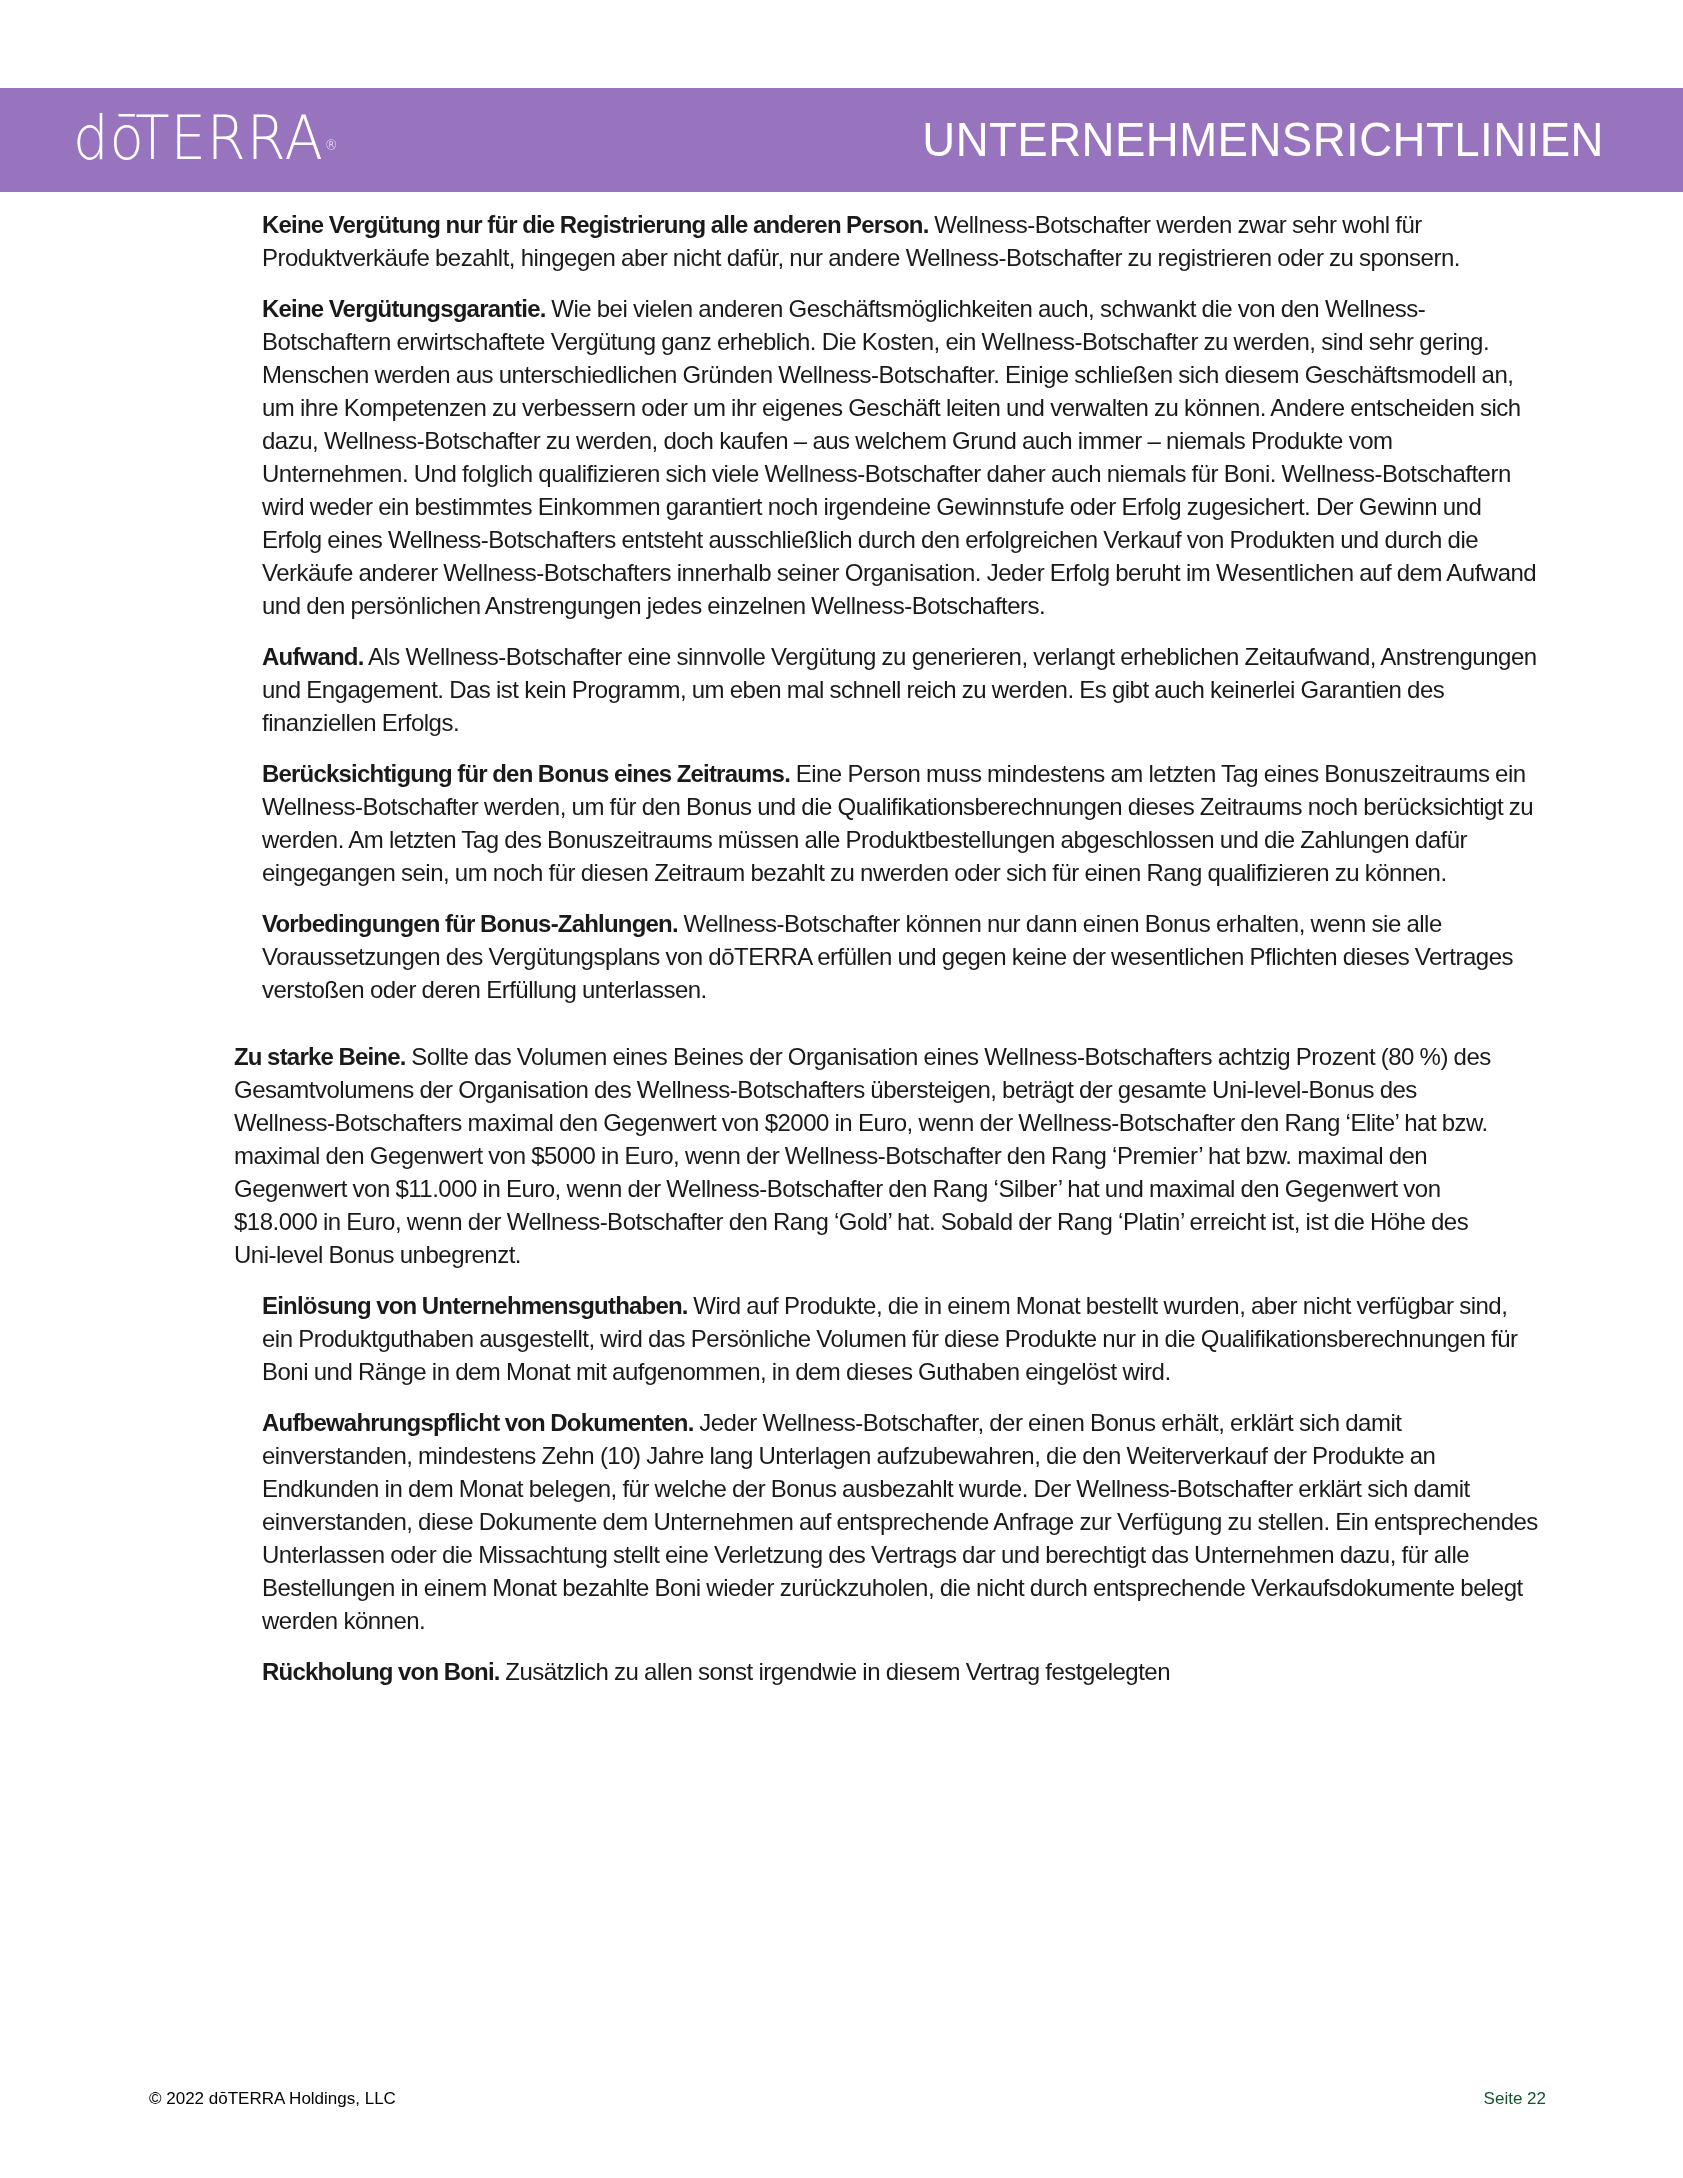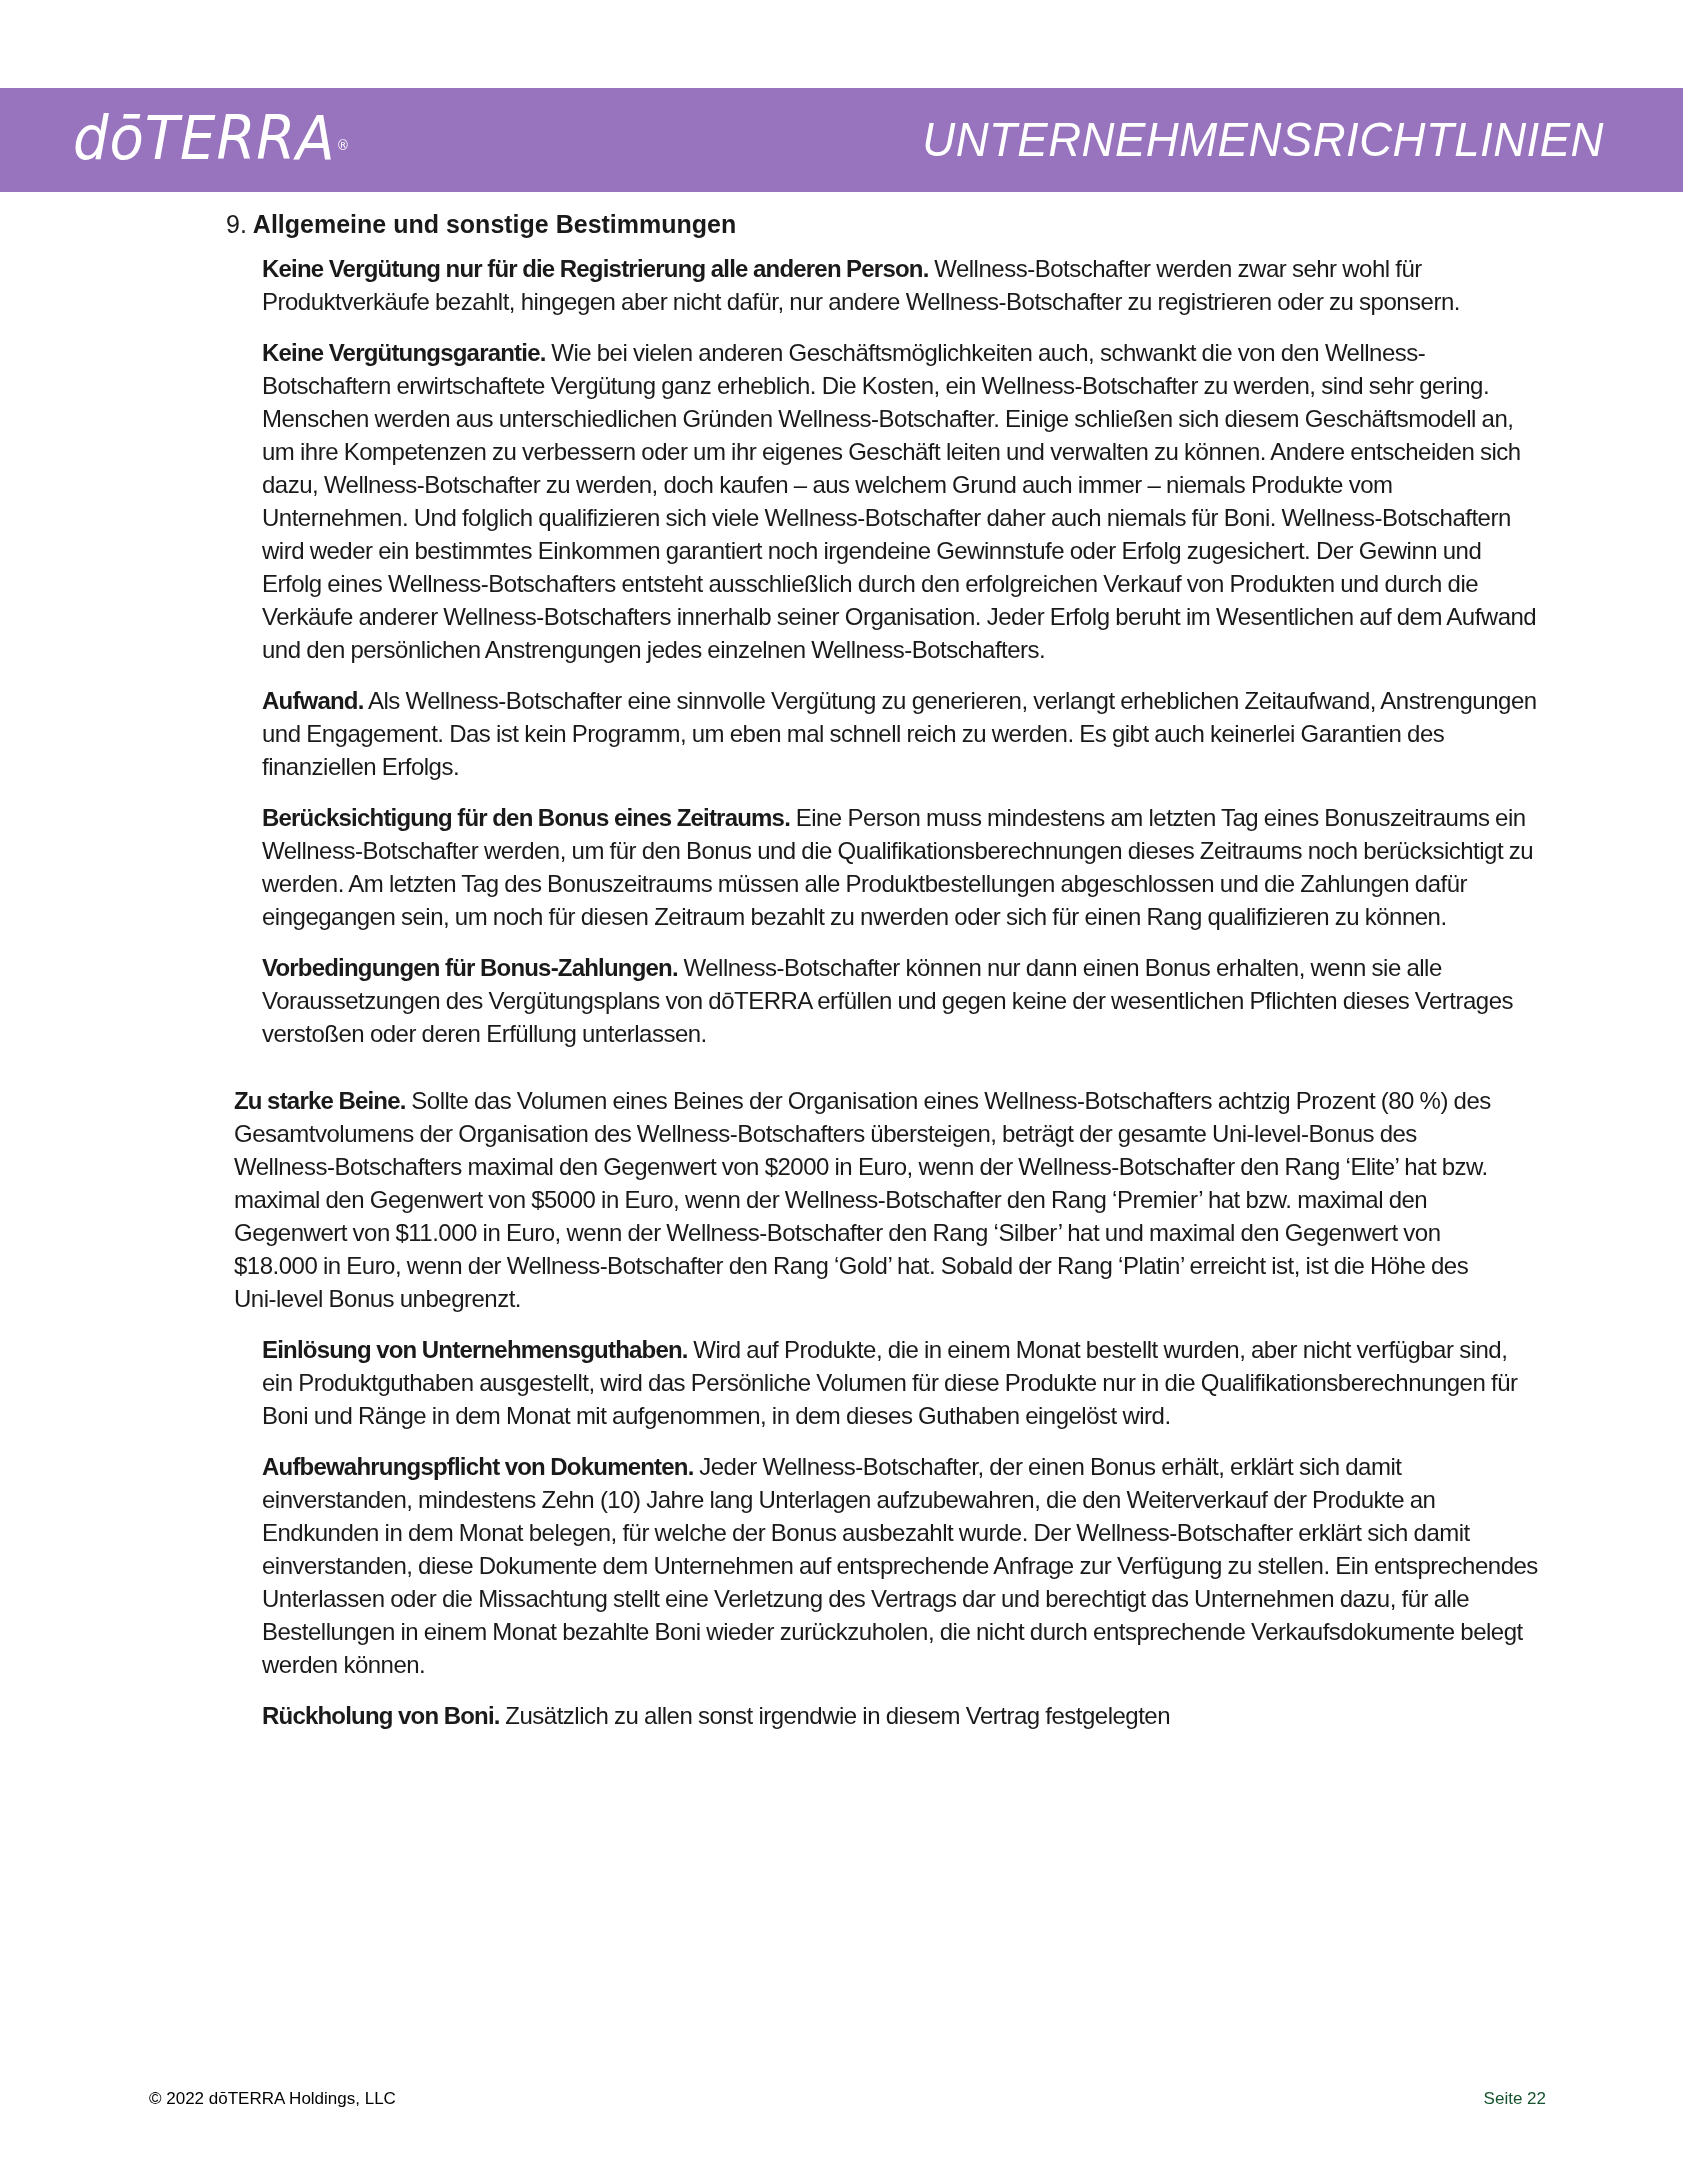--- a/index.html
+++ b/index.html
@@ -1,19 +1,19 @@
 <!DOCTYPE html>
 <html><head>
 <meta charset="utf-8">
 <style>
   html, body { margin: 0; padding: 0; background: #ffffff; }
   body { width: 1683px; height: 2178px; position: relative; overflow: hidden;
          font-family: "Liberation Sans", sans-serif; color: #1a1a1a; }
   .header { position: absolute; left: 0; top: 88px; width: 1683px; height: 104px;
-            background: #9873be; font-style: italic; }
+            background: #9873be; }
   .logo { position: absolute; left: 73px; top: 10px; color: #ffffff;
           font-family: "DejaVu Sans", sans-serif; font-size: 61px; font-weight: 300;
           letter-spacing: 1px; line-height: 79px; transform: scaleX(0.92); transform-origin: left; }
   .logo sup { font-size: 14px; vertical-align: top; position: relative; top: 8px; margin-left: 1px; }
   .header-title { position: absolute; right: 79px; top: 22px; color: #ffffff;
                   font-size: 49px; line-height: 59px; letter-spacing: 0.5px; transform: scaleX(0.93); transform-origin: right; }
   .content { position: absolute; left: 226px; top: 208px; width: 1327px; }
   .section-heading { font-size: 25px; line-height: 32px; margin: 0 0 12px 0; }
   .section-heading .num { font-weight: normal; margin-right: 6px; }
   .section-heading .title { font-weight: bold; }
@@ -26,23 +26,20 @@
 </style>
 </head>
 <body>
 
 <div class="header">
   <div class="logo"><span>dōTERRA</span><sup>®</sup></div>
   <div class="header-title">UNTERNEHMENSRICHTLINIEN</div>
 </div>
 
 <div class="content">
-  <div class="section-heading">
-    <span class="num">9.</span><span class="title">Allgemeine und sonstige Bestimmungen</span>
-  </div>
 
   <p class="para"><span class="lead">Keine Vergütung nur für die Registrierung alle anderen Person.</span><span> Wellness-Botschafter werden zwar sehr wohl für Produktverkäufe bezahlt, hingegen aber nicht dafür, nur andere Wellness-Botschafter zu registrieren oder zu sponsern.</span></p>
   <p class="para"><span class="lead">Keine Vergütungsgarantie.</span><span> Wie bei vielen anderen Geschäftsmöglichkeiten auch, schwankt die von den Wellness-Botschaftern erwirtschaftete Vergütung ganz erheblich. Die Kosten, ein Wellness-Botschafter zu werden, sind sehr gering. Menschen werden aus unterschiedlichen Gründen Wellness-Botschafter. Einige schließen sich diesem Geschäftsmodell an, um ihre Kompetenzen zu verbessern oder um ihr eigenes Geschäft leiten und verwalten zu können. Andere entscheiden sich dazu, Wellness-Botschafter zu werden, doch kaufen – aus welchem Grund auch immer – niemals Produkte vom Unternehmen. Und folglich qualifizieren sich viele Wellness-Botschafter daher auch niemals für Boni. Wellness-Botschaftern wird weder ein bestimmtes Einkommen garantiert noch irgendeine Gewinnstufe oder Erfolg zugesichert. Der Gewinn und Erfolg eines Wellness-Botschafters entsteht ausschließlich durch den erfolgreichen Verkauf von Produkten und durch die Verkäufe anderer Wellness-Botschafters innerhalb seiner Organisation. Jeder Erfolg beruht im Wesentlichen auf dem Aufwand und den persönlichen Anstrengungen jedes einzelnen Wellness-Botschafters.</span></p>
   <p class="para"><span class="lead">Aufwand.</span><span> Als Wellness-Botschafter eine sinnvolle Vergütung zu generieren, verlangt erheblichen Zeitaufwand, Anstrengungen und Engagement. Das ist kein Programm, um eben mal schnell reich zu werden. Es gibt auch keinerlei Garantien des finanziellen Erfolgs.</span></p>
   <p class="para"><span class="lead">Berücksichtigung für den Bonus eines Zeitraums.</span><span> Eine Person muss mindestens am letzten Tag eines Bonuszeitraums ein Wellness-Botschafter werden, um für den Bonus und die Qualifikationsberechnungen dieses Zeitraums noch berücksichtigt zu werden. Am letzten Tag des Bonuszeitraums müssen alle Produktbestellungen abgeschlossen und die Zahlungen dafür eingegangen sein, um noch für diesen Zeitraum bezahlt zu nwerden oder sich für einen Rang qualifizieren zu können.</span></p>
   <p class="para"><span class="lead">Vorbedingungen für Bonus-Zahlungen.</span><span> Wellness-Botschafter können nur dann einen Bonus erhalten, wenn sie alle Voraussetzungen des Vergütungsplans von dōTERRA erfüllen und gegen keine der wesentlichen Pflichten dieses Vertrages verstoßen oder deren Erfüllung unterlassen.</span></p>
   <p class="para gap-before"><span class="lead">Zu starke Beine.</span><span> Sollte das Volumen eines Beines der Organisation eines Wellness-Botschafters achtzig Prozent (80 %) des Gesamtvolumens der Organisation des Wellness-Botschafters übersteigen, beträgt der gesamte Uni-level-Bonus des Wellness-Botschafters maximal den Gegenwert von $2000 in Euro, wenn der Wellness-Botschafter den Rang ‘Elite’ hat bzw. maximal den Gegenwert von $5000 in Euro, wenn der Wellness-Botschafter den Rang ‘Premier’ hat bzw. maximal den Gegenwert von $11.000 in Euro, wenn der Wellness-Botschafter den Rang ‘Silber’ hat und maximal den Gegenwert von $18.000 in Euro, wenn der Wellness-Botschafter den Rang ‘Gold’ hat. Sobald der Rang ‘Platin’ erreicht ist, ist die Höhe des Uni-level Bonus unbegrenzt.</span></p>
   <p class="para"><span class="lead">Einlösung von Unternehmensguthaben.</span><span> Wird auf Produkte, die in einem Monat bestellt wurden, aber nicht verfügbar sind, ein Produktguthaben ausgestellt, wird das Persönliche Volumen für diese Produkte nur in die Qualifikationsberechnungen für Boni und Ränge in dem Monat mit aufgenommen, in dem dieses Guthaben eingelöst wird.</span></p>
   <p class="para"><span class="lead">Aufbewahrungspflicht von Dokumenten.</span><span> Jeder Wellness-Botschafter, der einen Bonus erhält, erklärt sich damit einverstanden, mindestens Zehn (10) Jahre lang Unterlagen aufzubewahren, die den Weiterverkauf der Produkte an Endkunden in dem Monat belegen, für welche der Bonus ausbezahlt wurde. Der Wellness-Botschafter erklärt sich damit einverstanden, diese Dokumente dem Unternehmen auf entsprechende Anfrage zur Verfügung zu stellen. Ein entsprechendes Unterlassen oder die Missachtung stellt eine Verletzung des Vertrags dar und berechtigt das Unternehmen dazu, für alle Bestellungen in einem Monat bezahlte Boni wieder zurückzuholen, die nicht durch entsprechende Verkaufsdokumente belegt werden können.</span></p>
   <p class="para"><span class="lead">Rückholung von Boni.</span><span> Zusätzlich zu allen sonst irgendwie in diesem Vertrag festgelegten</span></p>

